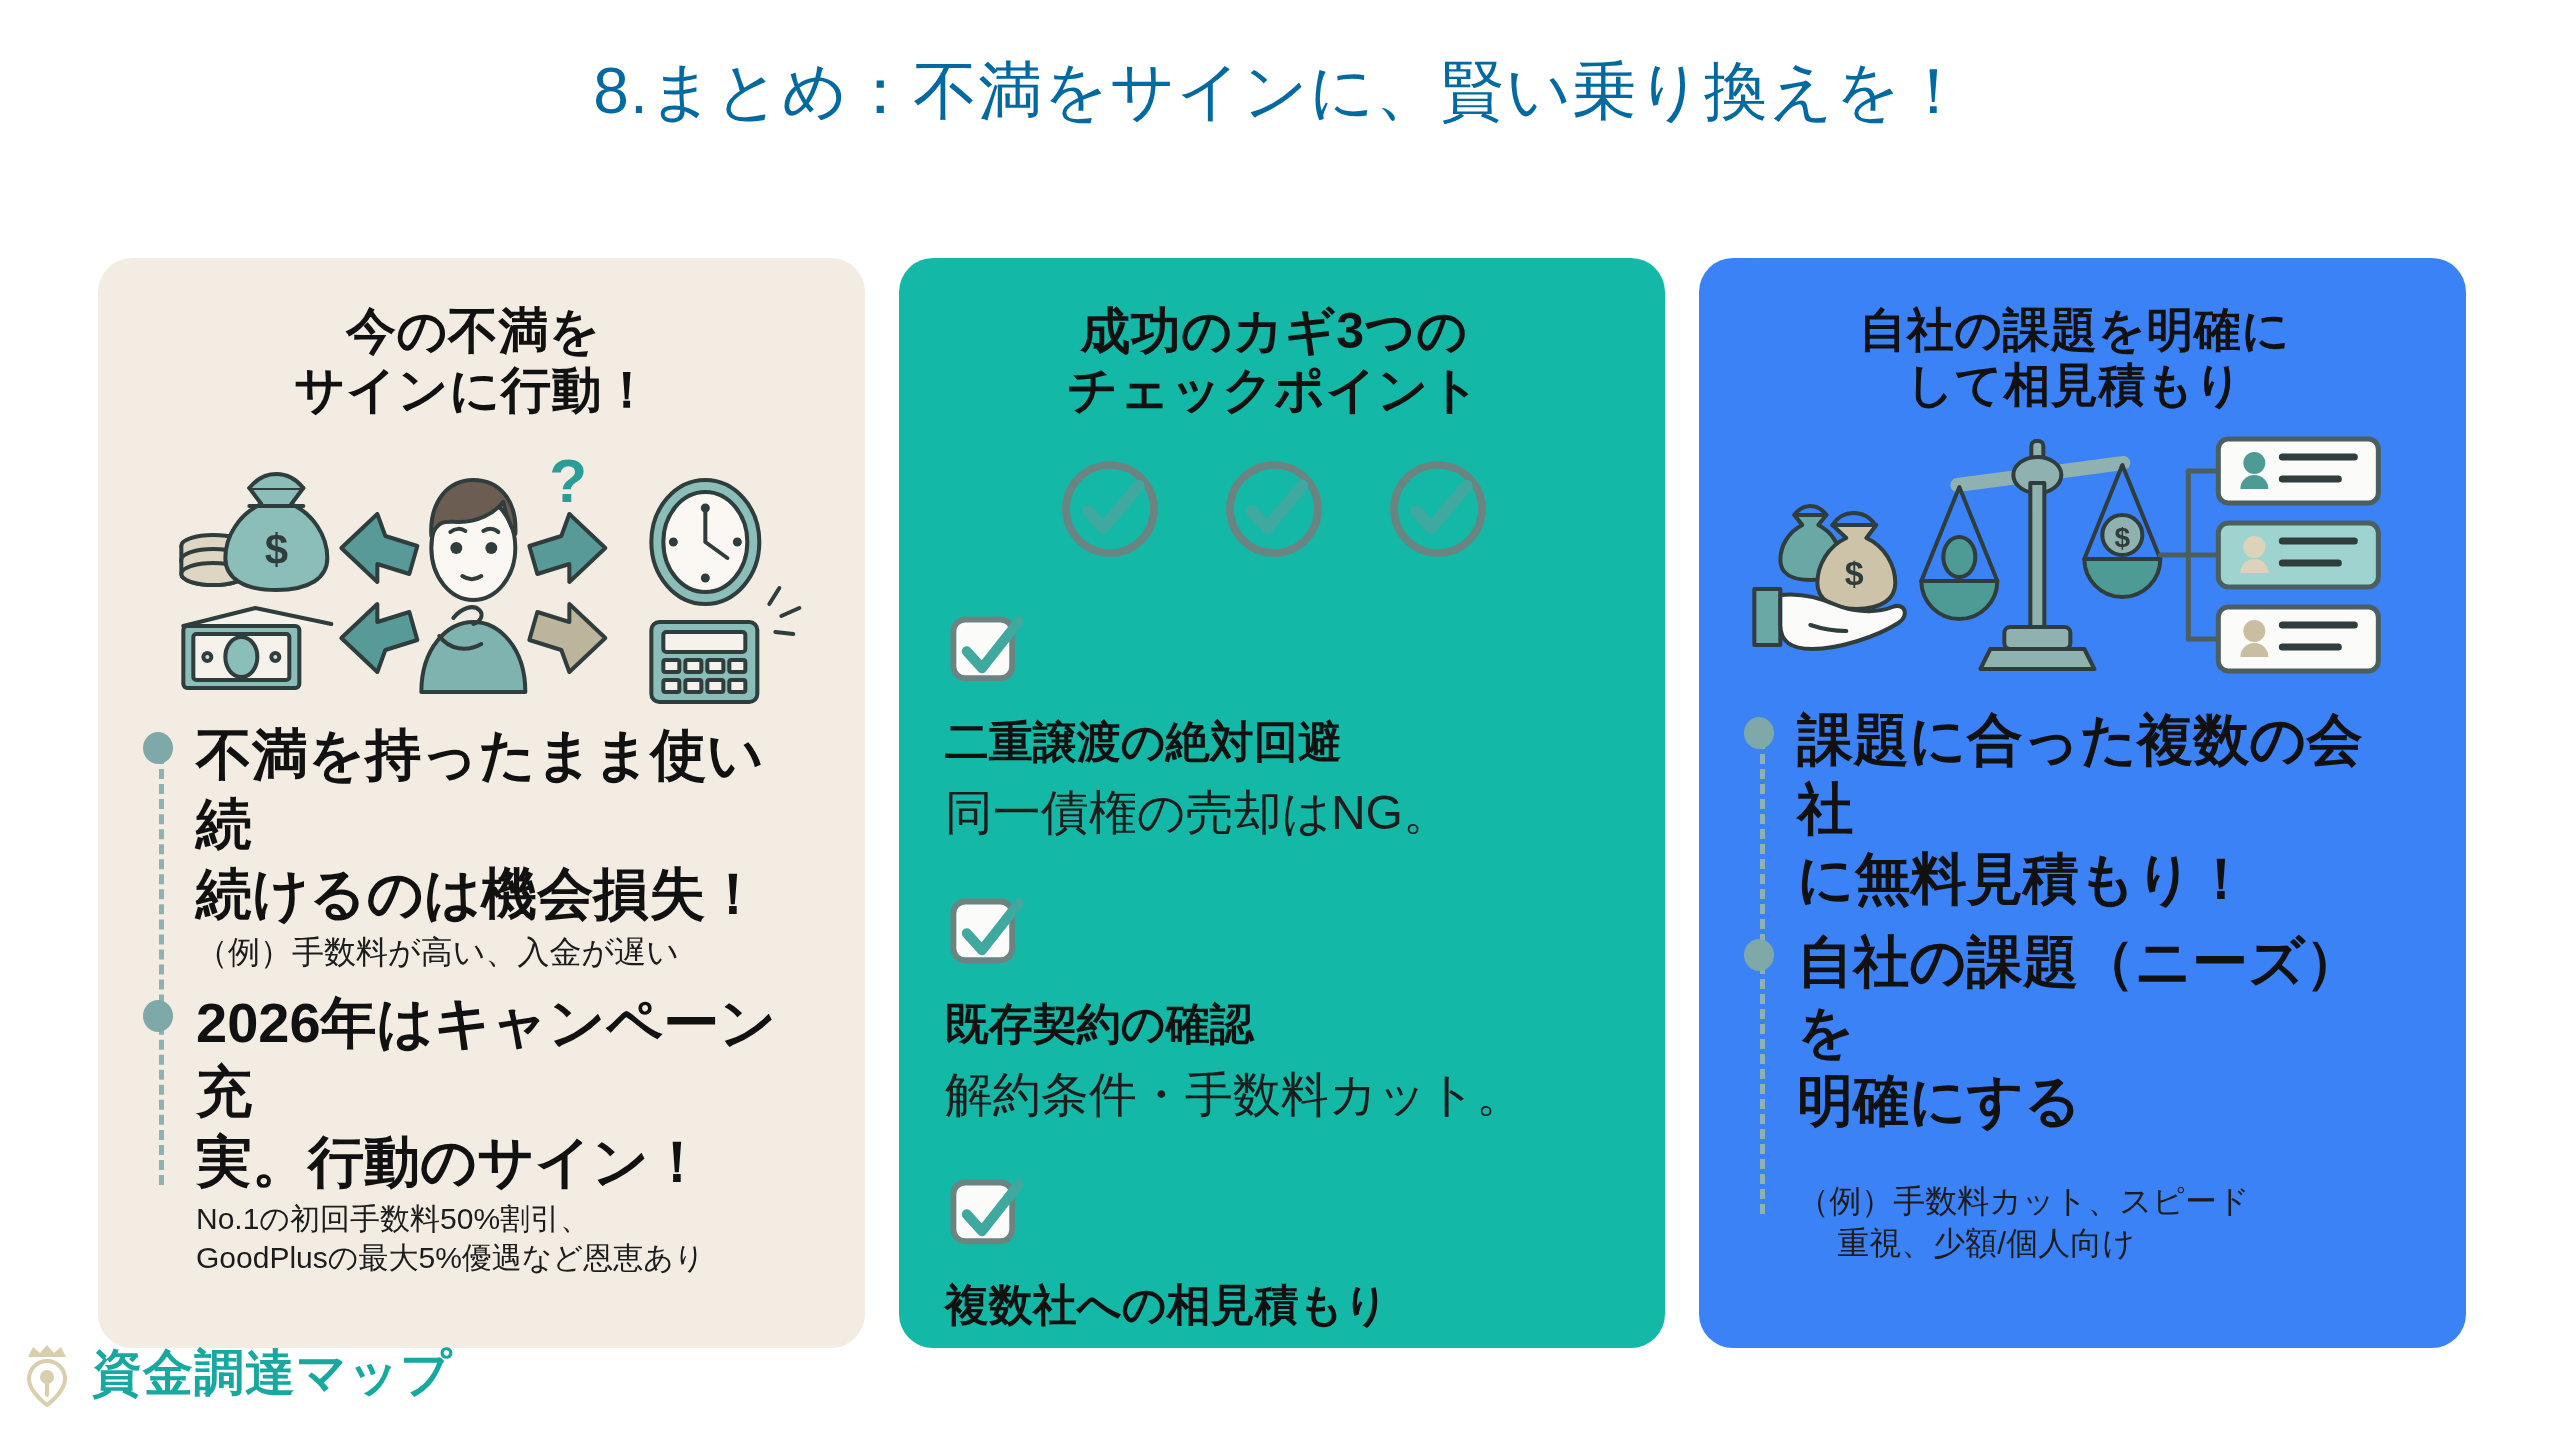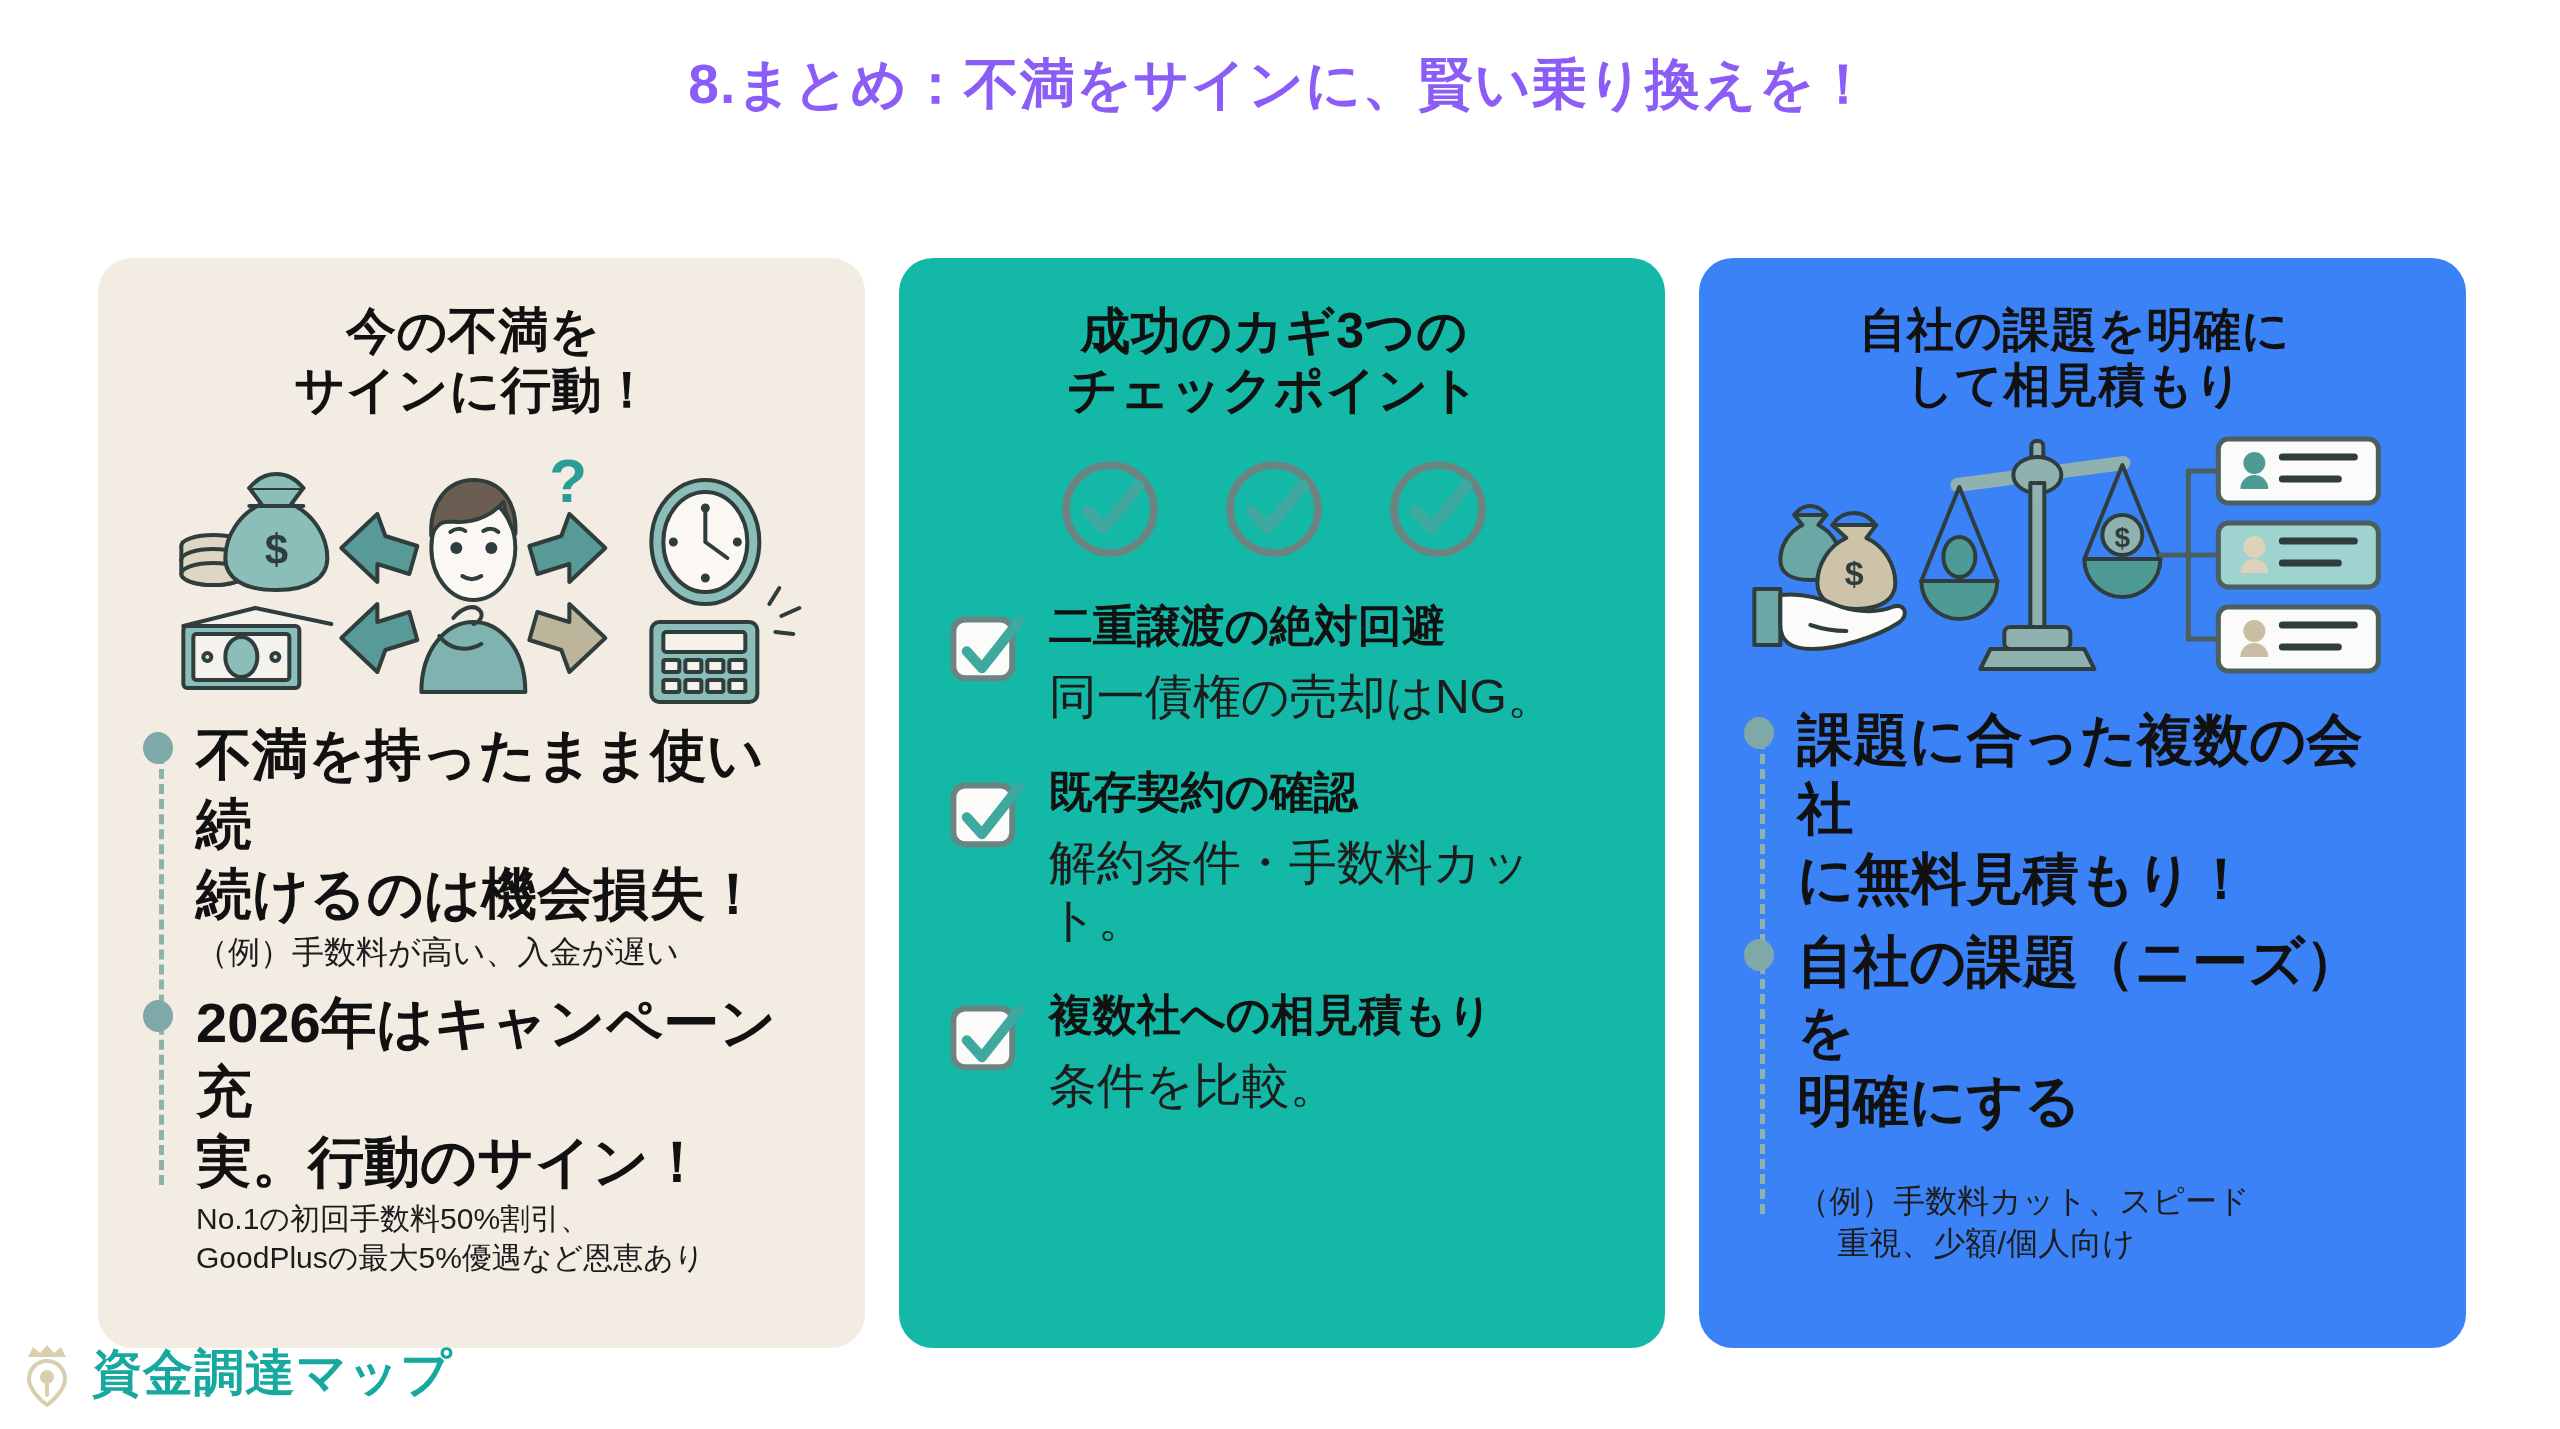--- a/index.html
+++ b/index.html
@@ -16,24 +16,24 @@
     color: #1a1a1a;
   }
 
   
   .slide-title {
     position: absolute;
     top: 48px;
     left: 0;
     width: 2560px;
     text-align: center;
-    font-size: 55px;
-    font-weight: 700;
+    font-size: 64px;
+    font-weight: 400;
     letter-spacing: 1px;
-    color: #8b5cf6;
+    color: #0369a1;
     white-space: nowrap;
   }
 
   
   .cards {
     position: absolute;
     top: 258px;
     left: 98px;
     width: 2368px;
     height: 1090px;
@@ -132,22 +132,23 @@
     justify-content: center;
     gap: 54px;
     margin-top: 34px;
     margin-bottom: 36px;
   }
   .check-circle { width: 110px; height: 110px; }
   .check-list { padding: 0 4px 0 6px; }
   .check-item {
     display: flex;
     align-items: flex-start;
-    gap: 20px;
+    gap: 26px;
     margin-bottom: 40px;
+    flex-direction: column;
   }
   .check-item:last-child { margin-bottom: 0; }
   .check-box { flex: 0 0 auto; width: 84px; height: 84px; margin-top: 6px; }
   .check-text { flex: 1 1 auto; }
   .c-main {
     font-size: 44px;
     line-height: 1.16;
     font-weight: 700;
     color: #111111;
   }

